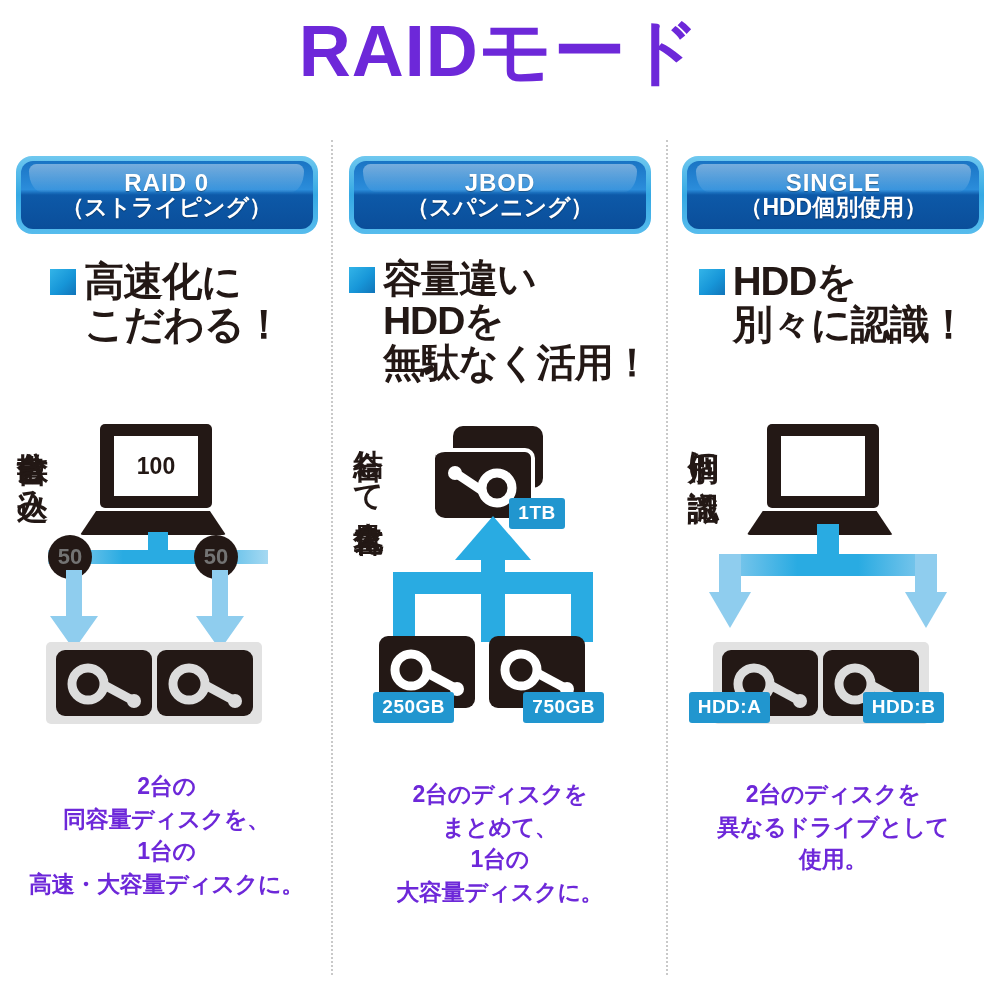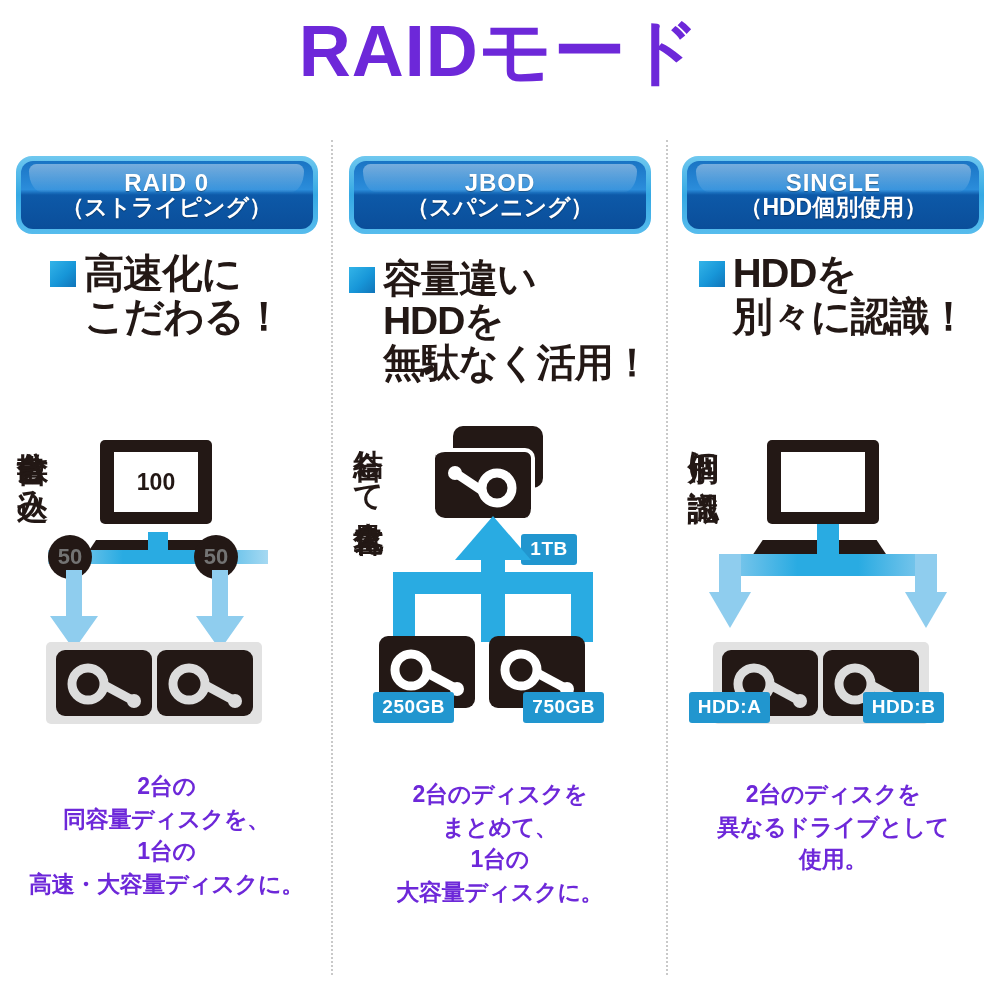--- a/index.html
+++ b/index.html
@@ -105,21 +105,21 @@
     color: #ffffff;
     font-weight: bold;
     font-size: 23px;
     line-height: 1.1;
     text-shadow: 0 1px 1px rgba(0,0,0,0.35);
   }
 
   
   .headline {
     position: absolute;
-    top: 112px;
+    top: 120px;
     left: 0;
     width: 333px;
     display: flex;
     align-items: flex-start;
     justify-content: center;
   }
   .bullet {
     width: 26px;
     height: 26px;
     flex: 0 0 26px;
@@ -166,21 +166,21 @@
   
   .laptop {
     position: absolute;
     left: 96px;
     top: 4px;
     width: 120px;
   }
   .laptop-lid {
     width: 112px;
     height: 84px;
-    margin: 16px auto;
+    margin: 0 auto;
     background: #231815;
     border-radius: 5px;
     box-sizing: border-box;
     padding: 12px 14px;
   }
   .laptop-screen {
     width: 100%;
     height: 100%;
     background: #ffffff;
     display: flex;
@@ -311,21 +311,21 @@
     position: absolute;
     background: #2196cf;
     color: #ffffff;
     font-size: 19px;
     font-weight: bold;
     padding: 4px 9px 5px;
     border-radius: 3px;
     letter-spacing: 0.5px;
     white-space: nowrap;
   }
-  .tag.tb1    { left: 188px; top: 78px; margin-top: 36px; }
+  .tag.tb1    { left: 176px; top: 78px; }
   .tag.gb250  { left: 40px;  top: 272px; }
   .tag.gb750  { left: 190px; top: 272px; }
   .tag.hdda   { left: 22px;  top: 272px; }
   .tag.hddb   { left: 196px; top: 272px; }
 
   .merge-wrap {
     position: absolute;
     left: 52px;
     top: 96px;
     width: 216px;

